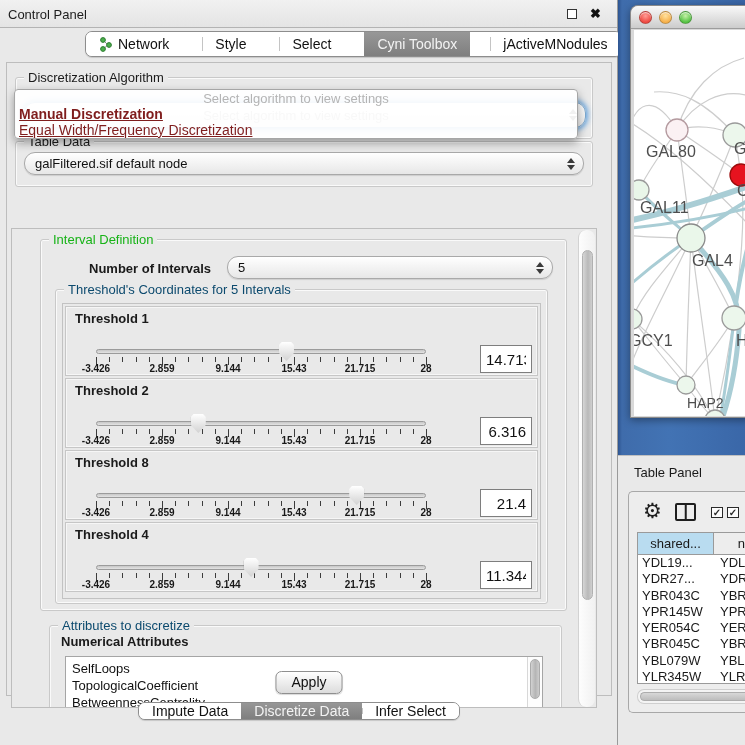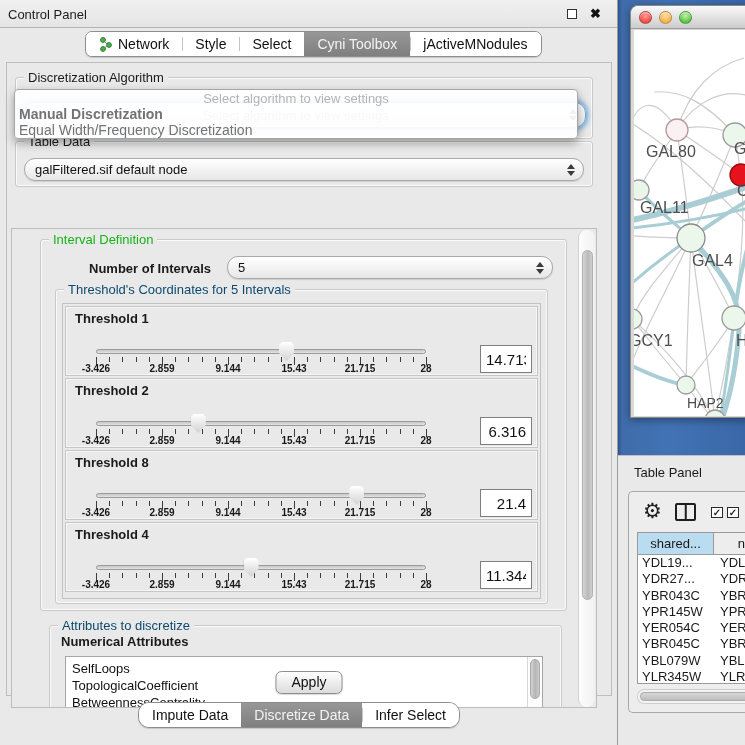--- a/index.html
+++ b/index.html
@@ -11,22 +11,22 @@
   .cp-titlebar { position:absolute; left:0; top:0; right:0; height:28px; background:linear-gradient(#f1f1f1,#e4e4e4); border-bottom:1px solid #b3b3b3; }
   .cp-title { position:absolute; left:8px; top:7px; font-size:13px; color:#1c1c1c; }
   .tb-float { position:absolute; right:40px; top:9px; width:10px; height:10px; border:1.5px solid #333; background:#fff; }
   .tb-close { position:absolute; right:16px; top:6px; font-size:13px; font-weight:bold; color:#111; }
 
   
   .seg-group { position:absolute; display:inline-flex; background:#fff; border:1px solid #8d8d8d; border-radius:7px; overflow:hidden; height:26px; box-shadow:0 1px 1px rgba(0,0,0,.15); }
   .seg { display:flex; align-items:center; gap:5px; padding:0 13px; font-size:14px; color:#111; background:#fff; position:relative; white-space:nowrap; }
   .seg.sel { background:linear-gradient(#979797,#7f7f7f); color:#f3f3f3; }
   .seg:not(.sel):not(:first-child)::before { content:""; position:absolute; left:0; top:5px; bottom:5px; width:1px; background:#c4c4c4; }
-  #top-tabs { left:85px; top:31px; }
-  #bottom-tabs { left:138px; top:702px; height:26px;border-radius:11px; }
+  #top-tabs { left:85px; top:31px;gap:20px; }
+  #bottom-tabs { left:138px; top:702px; height:18px; }
 
   
   .cp-content { position:absolute; left:6px; top:62px; width:606px; height:634px; border:1px solid #bdbdbd; background:#e9e9e9; }
 
   .fieldset { position:absolute; border:1px solid #c9c9c9; box-shadow:inset 0 0 0 1px #fafafa; border-radius:3px; }
   .legend { position:absolute; top:-8px; left:8px; background:#e9e9e9; padding:0 4px; font-size:13px; line-height:15px; color:#1a1a1a; white-space:nowrap; }
   .legend.green { color:#17b317; }
   .legend.blue { color:#0c4a6e; }
 
   .aqua-combo { position:absolute; border:1px solid #a9a9a9; border-radius:11px; background:linear-gradient(#ffffff,#e7e7e7); box-shadow:0 1px 1px rgba(0,0,0,.12); display:flex; align-items:center; }
@@ -36,25 +36,25 @@
   .spinner i.up { border-bottom:5px solid #3a3a3a; }
   .spinner i.dn { border-top:5px solid #3a3a3a; }
 
   #fs-algorithm { left:8px; top:14px; width:578px; height:62px; }
   #algo-combo { left:8px; top:24px; right:6px; height:26px; box-shadow:0 0 5px 2px rgba(88,158,222,.85); border-color:#7aa8d0; }
   #algo-combo .txt { text-align:center; color:#9c9c9c; }
 
   
   #algo-popup { position:absolute; left:7px; top:26px; width:564px; height:50px; background:rgba(255,255,255,.93); border:1px solid #a6a6a6; border-radius:4px; box-shadow:0 4px 10px rgba(0,0,0,.35); z-index:20; padding:1px 2px; }
   #algo-popup .ghost { text-align:center; font-size:13px; color:#b4b4b4; height:15px; }
-  #algo-popup .item { font-size:14px; color:#737373; height:16px; padding-left:2px; white-space:nowrap; }
+  #algo-popup .item { font-size:14px; color:#7f1d1d; height:16px; padding-left:2px; white-space:nowrap;text-decoration:underline; }
   #algo-popup .item.b { font-weight:bold; }
 
   #fs-tabledata { left:8px; top:78px; width:578px; height:46px; }
-  #td-combo { left:8px; top:16px; right:8px; height:23px; }
+  #td-combo { left:8px; top:10px; right:8px; height:23px; }
 
   
   #scrollpane { position:absolute; left:4px; top:124px; width:586px; height:480px; border:1px solid #bdbdbd; background:#e9e9e9; overflow:hidden;margin-top:41px; }
   #sp-vscroll { position:absolute; right:1px; top:1px; width:17px; height:477px; background:linear-gradient(90deg,#fdfdfd,#f1f1f1); border-left:1px solid #d2d2d2; border-radius:8px; }
   #sp-vscroll .thumb { position:absolute; left:3px; top:20px; width:11px; height:350px; border-radius:6px; background:linear-gradient(90deg,#d6d6d6,#b9b9b9 55%,#cfcfcf); border:1px solid #b0b0b0; }
 
   #fs-interval { left:28px; top:10px; width:527px; height:372px; }
   #ni-label { position:absolute; left:48px; top:21px; font-weight:bold; font-size:13px; }
   #ni-combo { left:186px; top:16px; width:326px; height:23px; }
 

